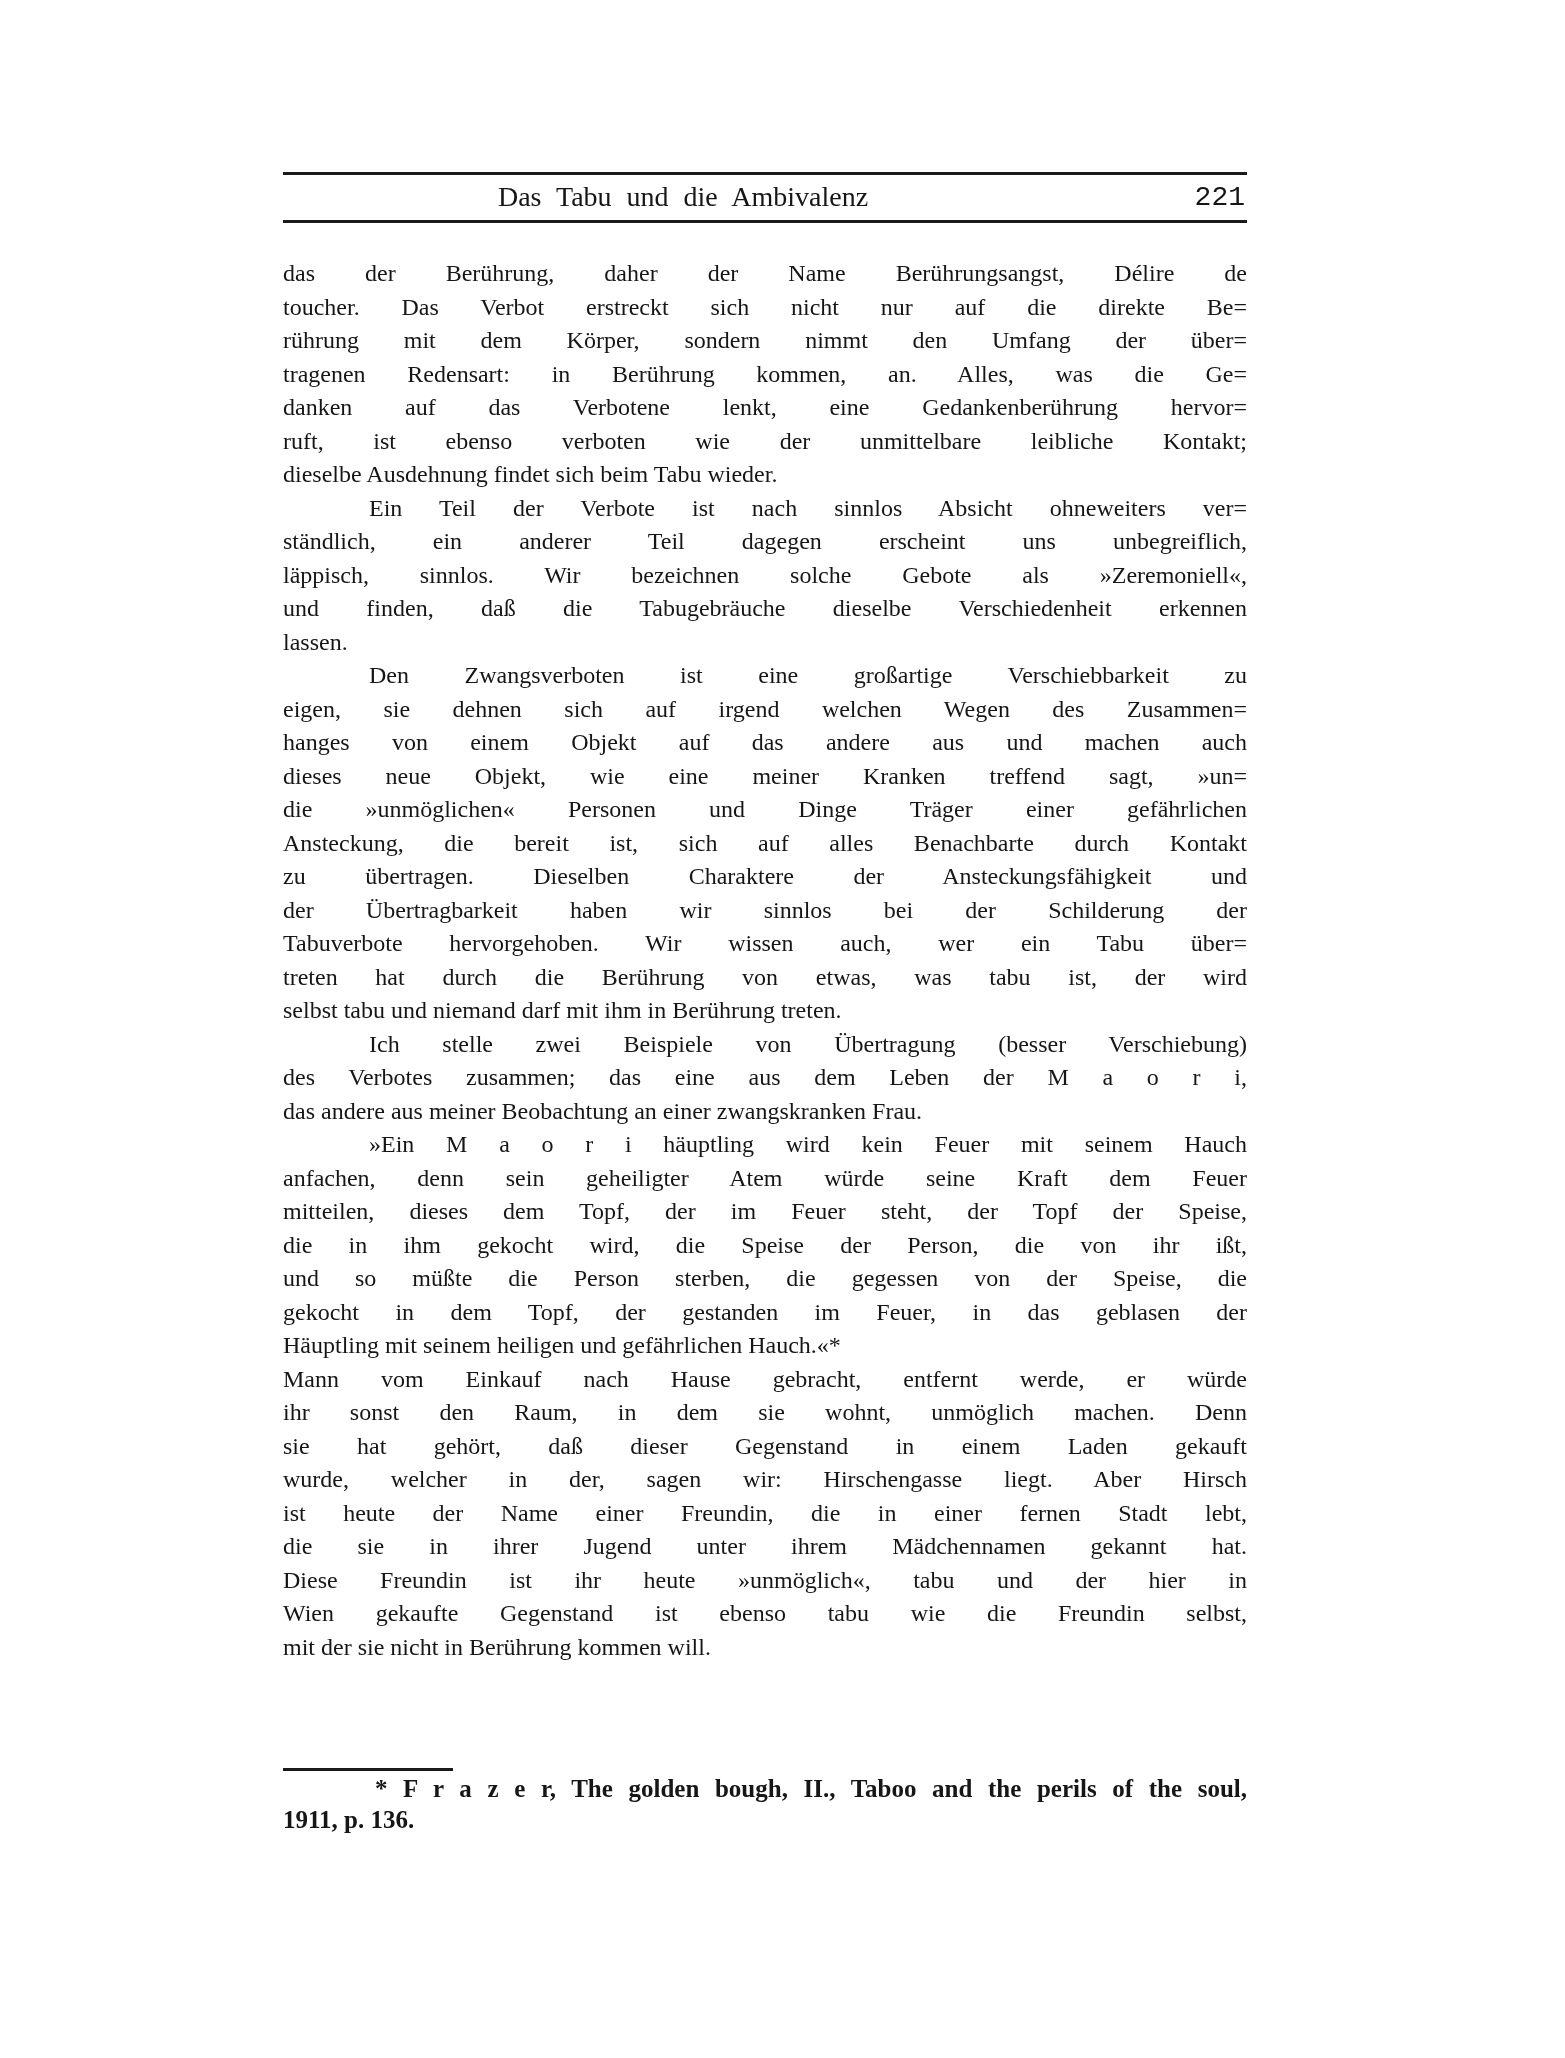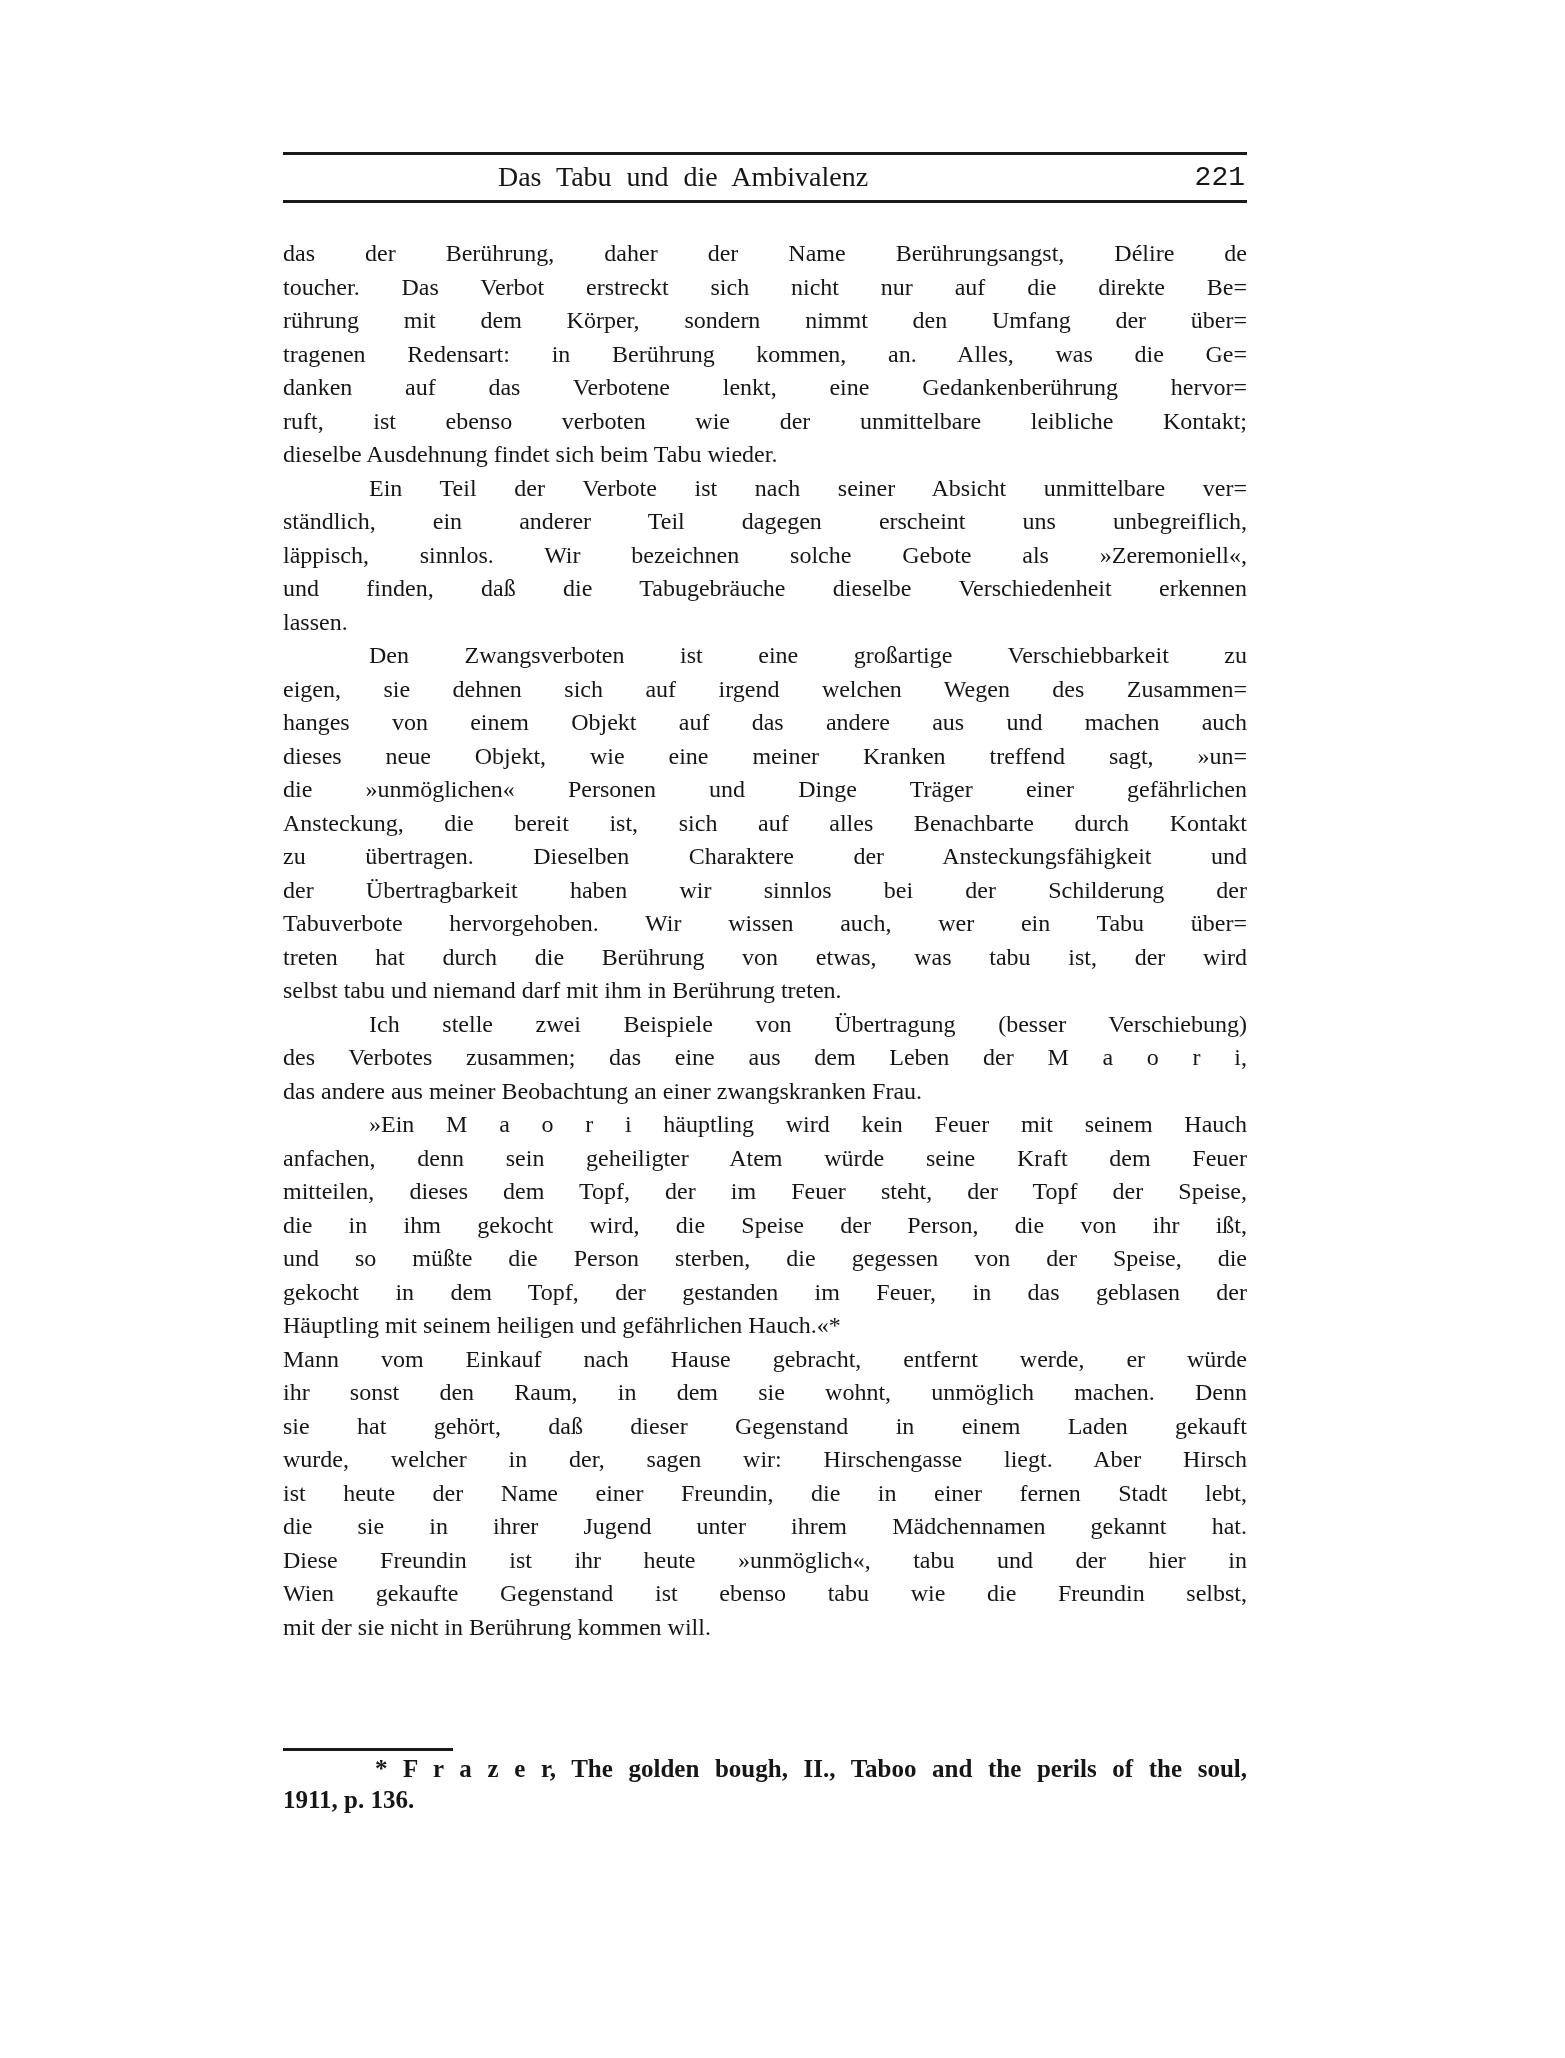--- a/index.html
+++ b/index.html
@@ -4,21 +4,21 @@
 <style>
   html, body { margin: 0; padding: 0; }
   body {
     width: 1565px; height: 2058px;
     background: #ffffff;
     position: relative;
     overflow: hidden;
     font-family: "Liberation Serif", "DejaVu Serif", serif;
     color: #161616;
   }
-  .page { position: absolute; inset: 0; }
+  .page { position: absolute; inset: 0; margin-top: 20px; }
 
   .rule {
     position: absolute; left: 283px; width: 964px; height: 3px;
     background: #1a1a1a;
   }
   .rule-top { top: 152px; }
   .rule-bottom { top: 200px; }
 
   .header-row {
     position: absolute; left: 283px; top: 153px; width: 964px; height: 47px;
@@ -71,21 +71,21 @@
   <div class="rule rule-bottom"></div>
 
   <div class="text-block">
       <div class="line">das der Berührung, daher der Name Berührungsangst, Délire de</div>
       <div class="line">toucher. Das Verbot erstreckt sich nicht nur auf die direkte Be=</div>
       <div class="line">rührung mit dem Körper, sondern nimmt den Umfang der über=</div>
       <div class="line">tragenen Redensart: in Berührung kommen, an. Alles, was die Ge=</div>
       <div class="line">danken auf das Verbotene lenkt, eine Gedankenberührung hervor=</div>
       <div class="line">ruft, ist ebenso verboten wie der unmittelbare leibliche Kontakt;</div>
       <div class="line para-end">dieselbe Ausdehnung findet sich beim Tabu wieder.</div>
-      <div class="line indent">Ein Teil der Verbote ist nach seiner Absicht unmittelbare ver=</div>
+      <div class="line indent">Ein Teil der Verbote ist nach sinnlos Absicht ohneweiters ver=</div>
       <div class="line">ständlich, ein anderer Teil dagegen erscheint uns unbegreiflich,</div>
       <div class="line">läppisch, sinnlos. Wir bezeichnen solche Gebote als »Zeremoniell«,</div>
       <div class="line">und finden, daß die Tabugebräuche dieselbe Verschiedenheit erkennen</div>
       <div class="line para-end">lassen.</div>
       <div class="line indent">Den Zwangsverboten ist eine großartige Verschiebbarkeit zu</div>
       <div class="line">eigen, sie dehnen sich auf irgend welchen Wegen des Zusammen=</div>
       <div class="line">hanges von einem Objekt auf das andere aus und machen auch</div>
       <div class="line">dieses neue Objekt, wie eine meiner Kranken treffend sagt, »un=</div>
       <div class="line">die »unmöglichen« Personen und Dinge Träger einer gefährlichen</div>
       <div class="line">Ansteckung, die bereit ist, sich auf alles Benachbarte durch Kontakt</div>

